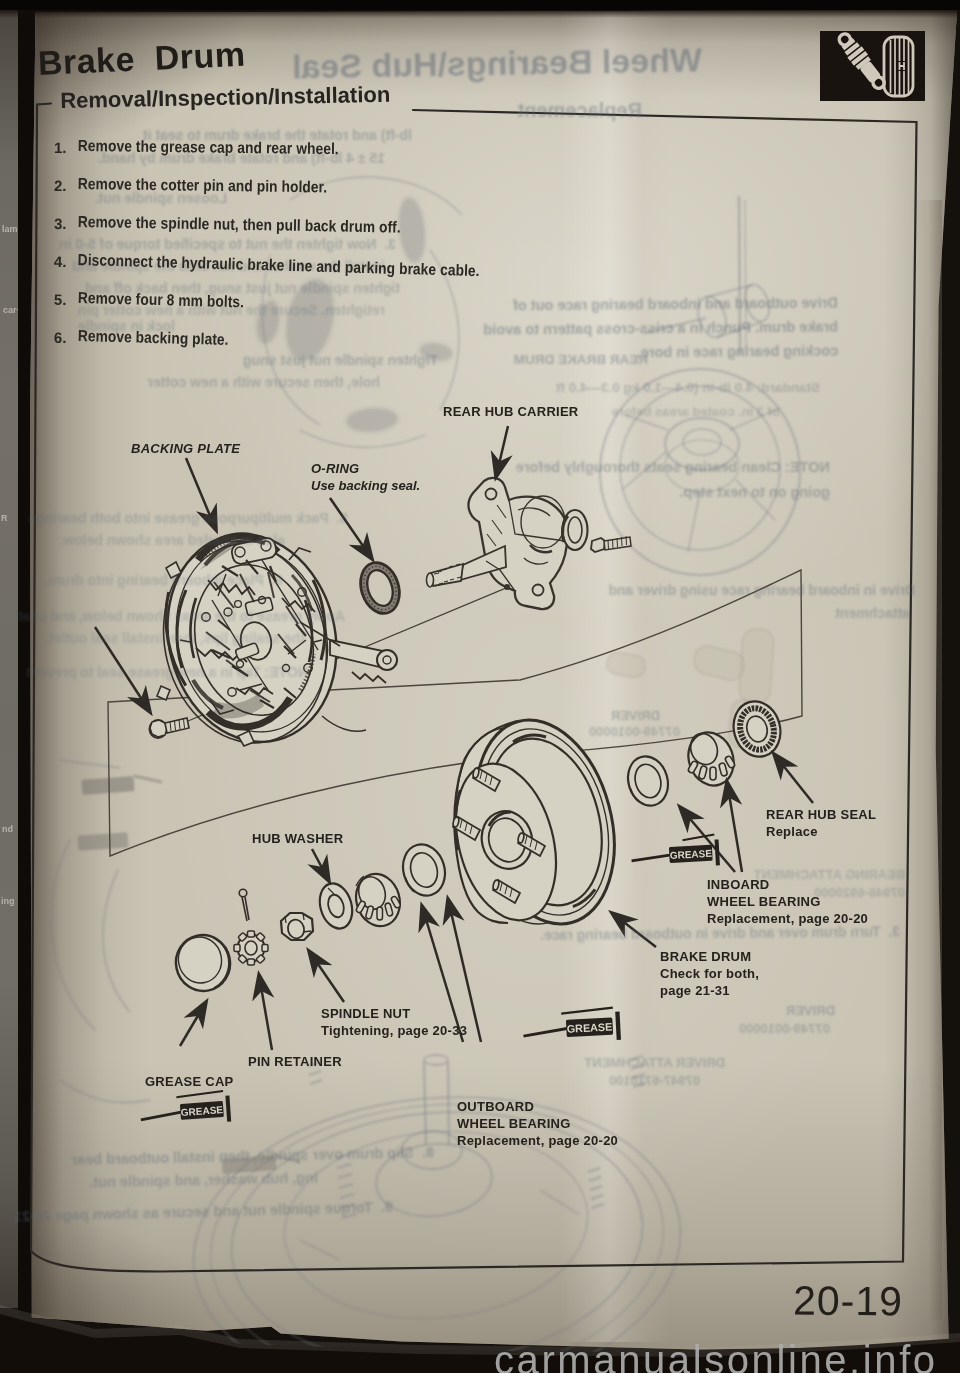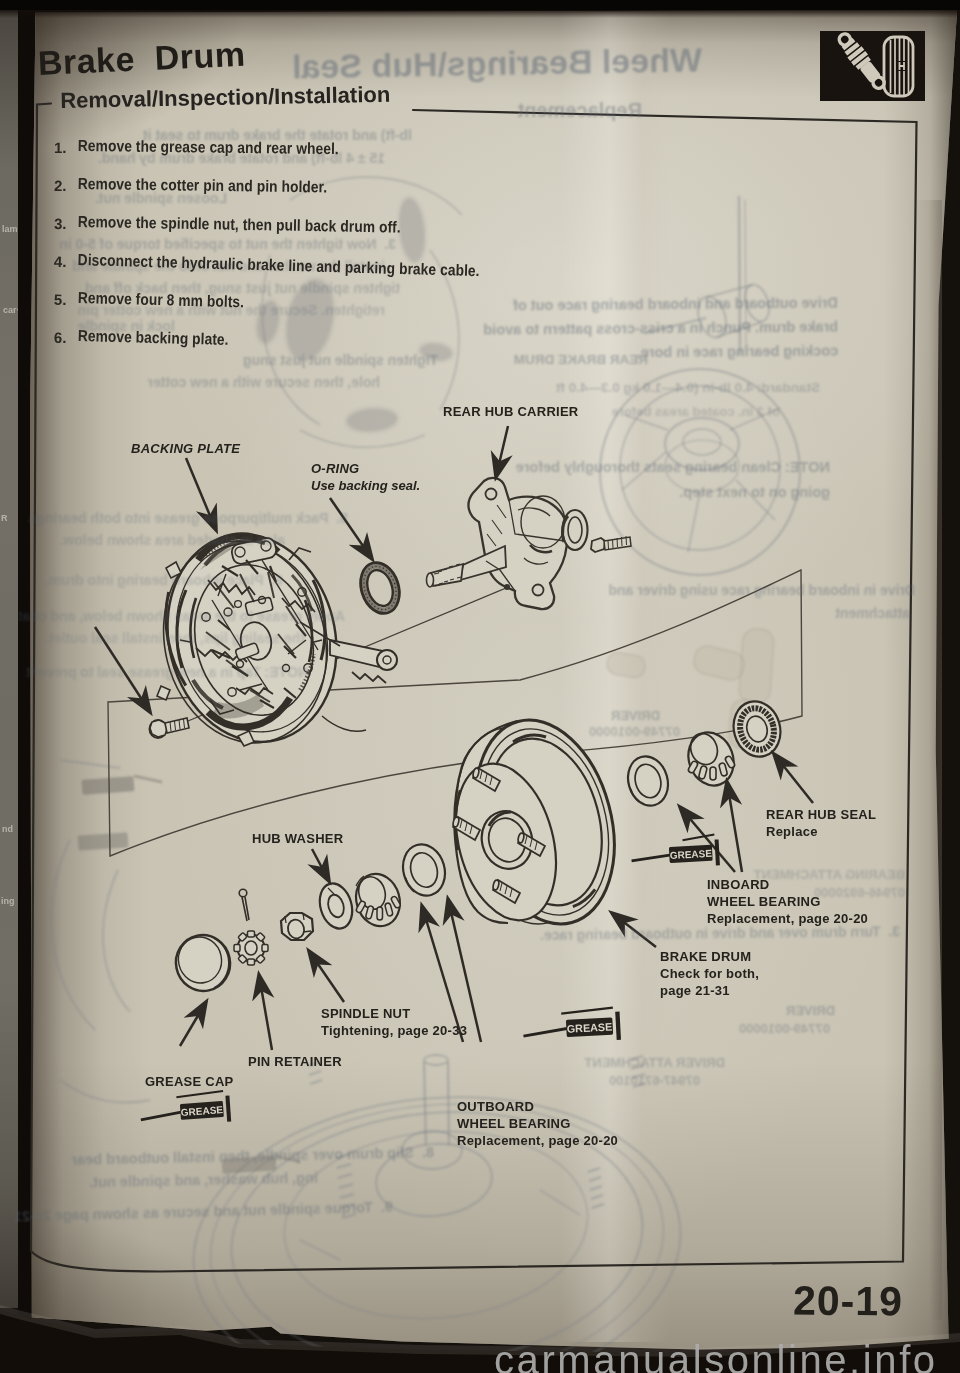--- a/index.html
+++ b/index.html
@@ -467,21 +467,21 @@
   <div class="abs lbl" style="left:311px;top:460px;font-style:italic;">O-RING<br><span style="letter-spacing:0;">Use backing seal.</span></div>
   <div class="abs lbl" style="left:252px;top:830px;">HUB WASHER</div>
   <div class="abs lbl" style="left:766px;top:806px;">REAR HUB SEAL<br><span>Replace</span></div>
   <div class="abs lbl" style="left:707px;top:876px;">INBOARD<br>WHEEL BEARING<br><span>Replacement, page 20-20</span></div>
   <div class="abs lbl" style="left:660px;top:948px;">BRAKE DRUM<br><span>Check for both,</span><br><span>page 21-31</span></div>
   <div class="abs lbl" style="left:321px;top:1005px;">SPINDLE NUT<br><span>Tightening, page 20-33</span></div>
   <div class="abs lbl" style="left:248px;top:1053px;">PIN RETAINER</div>
   <div class="abs lbl" style="left:145px;top:1073px;">GREASE CAP</div>
   <div class="abs lbl" style="left:457px;top:1098px;">OUTBOARD<br>WHEEL BEARING<br><span>Replacement, page 20-20</span></div>
 
-  <div class="abs" style="left:793px;top:1278px;font-size:41px;font-weight:700;color:#23201c;transform:rotate(0.5deg);letter-spacing:1px;">20-19</div>
+  <div class="abs" style="left:793px;top:1278px;font-size:41px;font-weight:400;color:#23201c;transform:rotate(0.5deg);letter-spacing:1px;">20-19</div>
 
   <svg class="abs" width="960" height="1373" viewBox="0 0 960 1373" style="left:0;top:0;pointer-events:none;">
     <path d="M0,1310 L22,1316 L95,1334 L180,1331 L240,1344 L420,1350 L700,1353 L860,1345 L960,1338 L960,1373 L0,1373 Z" fill="#120d09"></path>
     <path d="M0,1305 L22,1311 L95,1329 L180,1326 L240,1339 L420,1345 L700,1348 L860,1340 L960,1333 L960,1342 L860,1349 L700,1357 L420,1354 L240,1348 L180,1335 L95,1338 L22,1320 L0,1314 Z" fill="rgba(190,183,168,0.14)"></path>
   </svg>
 
   <div class="abs" id="wm" style="left:494px;top:1338px;">carmanualsonline.info</div>
 
   <svg class="abs" width="112" height="76" viewBox="0 0 112 76" style="left:820px;top:31px;">
     <rect x="0" y="0" width="105" height="70" fill="#191310"></rect>

